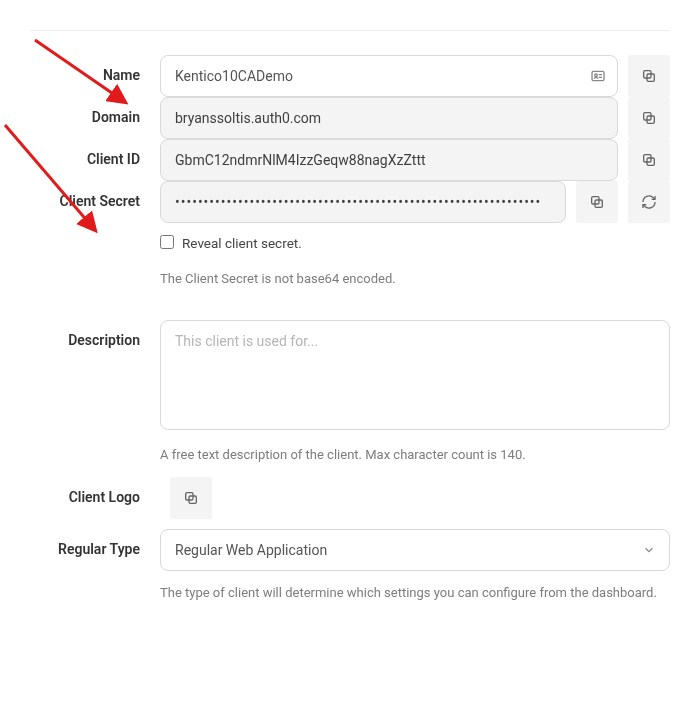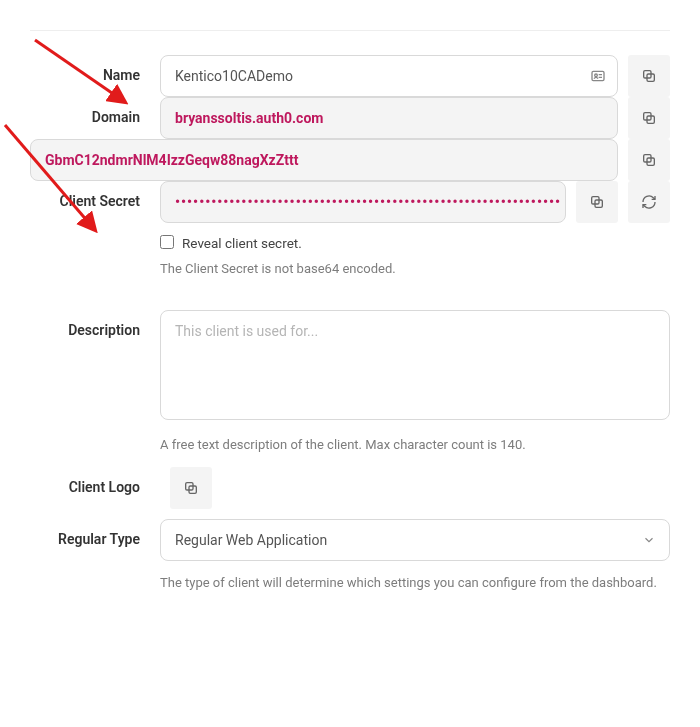--- a/index.html
+++ b/index.html
@@ -49,22 +49,21 @@
     border-radius: 8px;
     padding: 12px 14px;
     font-size: 14px;
     color: #555;
     background: #fff;
     font-family: inherit;
     outline: none;
   }
   .input.readonly {
     background: #f4f4f4;
-    color: #be185d;
-    font-weight: bold;
+    color: #404040;
   }
   .input.secret {
     letter-spacing: 1px;
     white-space: nowrap;
     overflow: hidden;
   }
   .textarea {
     min-height: 110px;
     resize: none;
   }
@@ -205,20 +204,21 @@
         <svg class="ico" width="16" height="16" viewBox="0 0 24 24" fill="none" stroke="currentColor" stroke-width="2">
           <rect x="9" y="9" width="11" height="11" rx="2"></rect>
             <rect x="4" y="4" width="11" height="11" rx="2"></rect>
         </svg>
       </span>
     </button>
   </div>
 </div>
 
 <div class="row">
+  <div class="label-col">Client ID</div>
   <div class="field-col">
     <div class="input readonly">GbmC12ndmrNlM4IzzGeqw88nagXzZttt</div>
   </div>
   <div class="btn-col">
     <button class="icon-btn" aria-label="copy">
       <span>
         <svg class="ico" width="16" height="16" viewBox="0 0 24 24" fill="none" stroke="currentColor" stroke-width="2">
           <rect x="9" y="9" width="11" height="11" rx="2"></rect>
             <rect x="4" y="4" width="11" height="11" rx="2"></rect>
         </svg>
@@ -228,21 +228,21 @@
 </div>
 
 <div class="row tight">
   <div class="label-col">Client Secret</div>
   <div class="field-col">
     <div class="input readonly secret">••••••••••••••••••••••••••••••••••••••••••••••••••••••••••••••••</div>
     <label class="reveal-line">
       <input type="checkbox" style="">
       <span>Reveal client secret.</span>
     </label>
-    <div class="helper" style="margin-top:6px;">The Client Secret is not base64 encoded.</div>
+    <div class="helper" style="margin-top:16px;">The Client Secret is not base64 encoded.</div>
   </div>
   <div class="btn-col">
     <button class="icon-btn" aria-label="copy">
       <span>
         <svg class="ico" width="16" height="16" viewBox="0 0 24 24" fill="none" stroke="currentColor" stroke-width="2">
           <rect x="9" y="9" width="11" height="11" rx="2"></rect>
             <rect x="4" y="4" width="11" height="11" rx="2"></rect>
         </svg>
       </span>
     </button>

